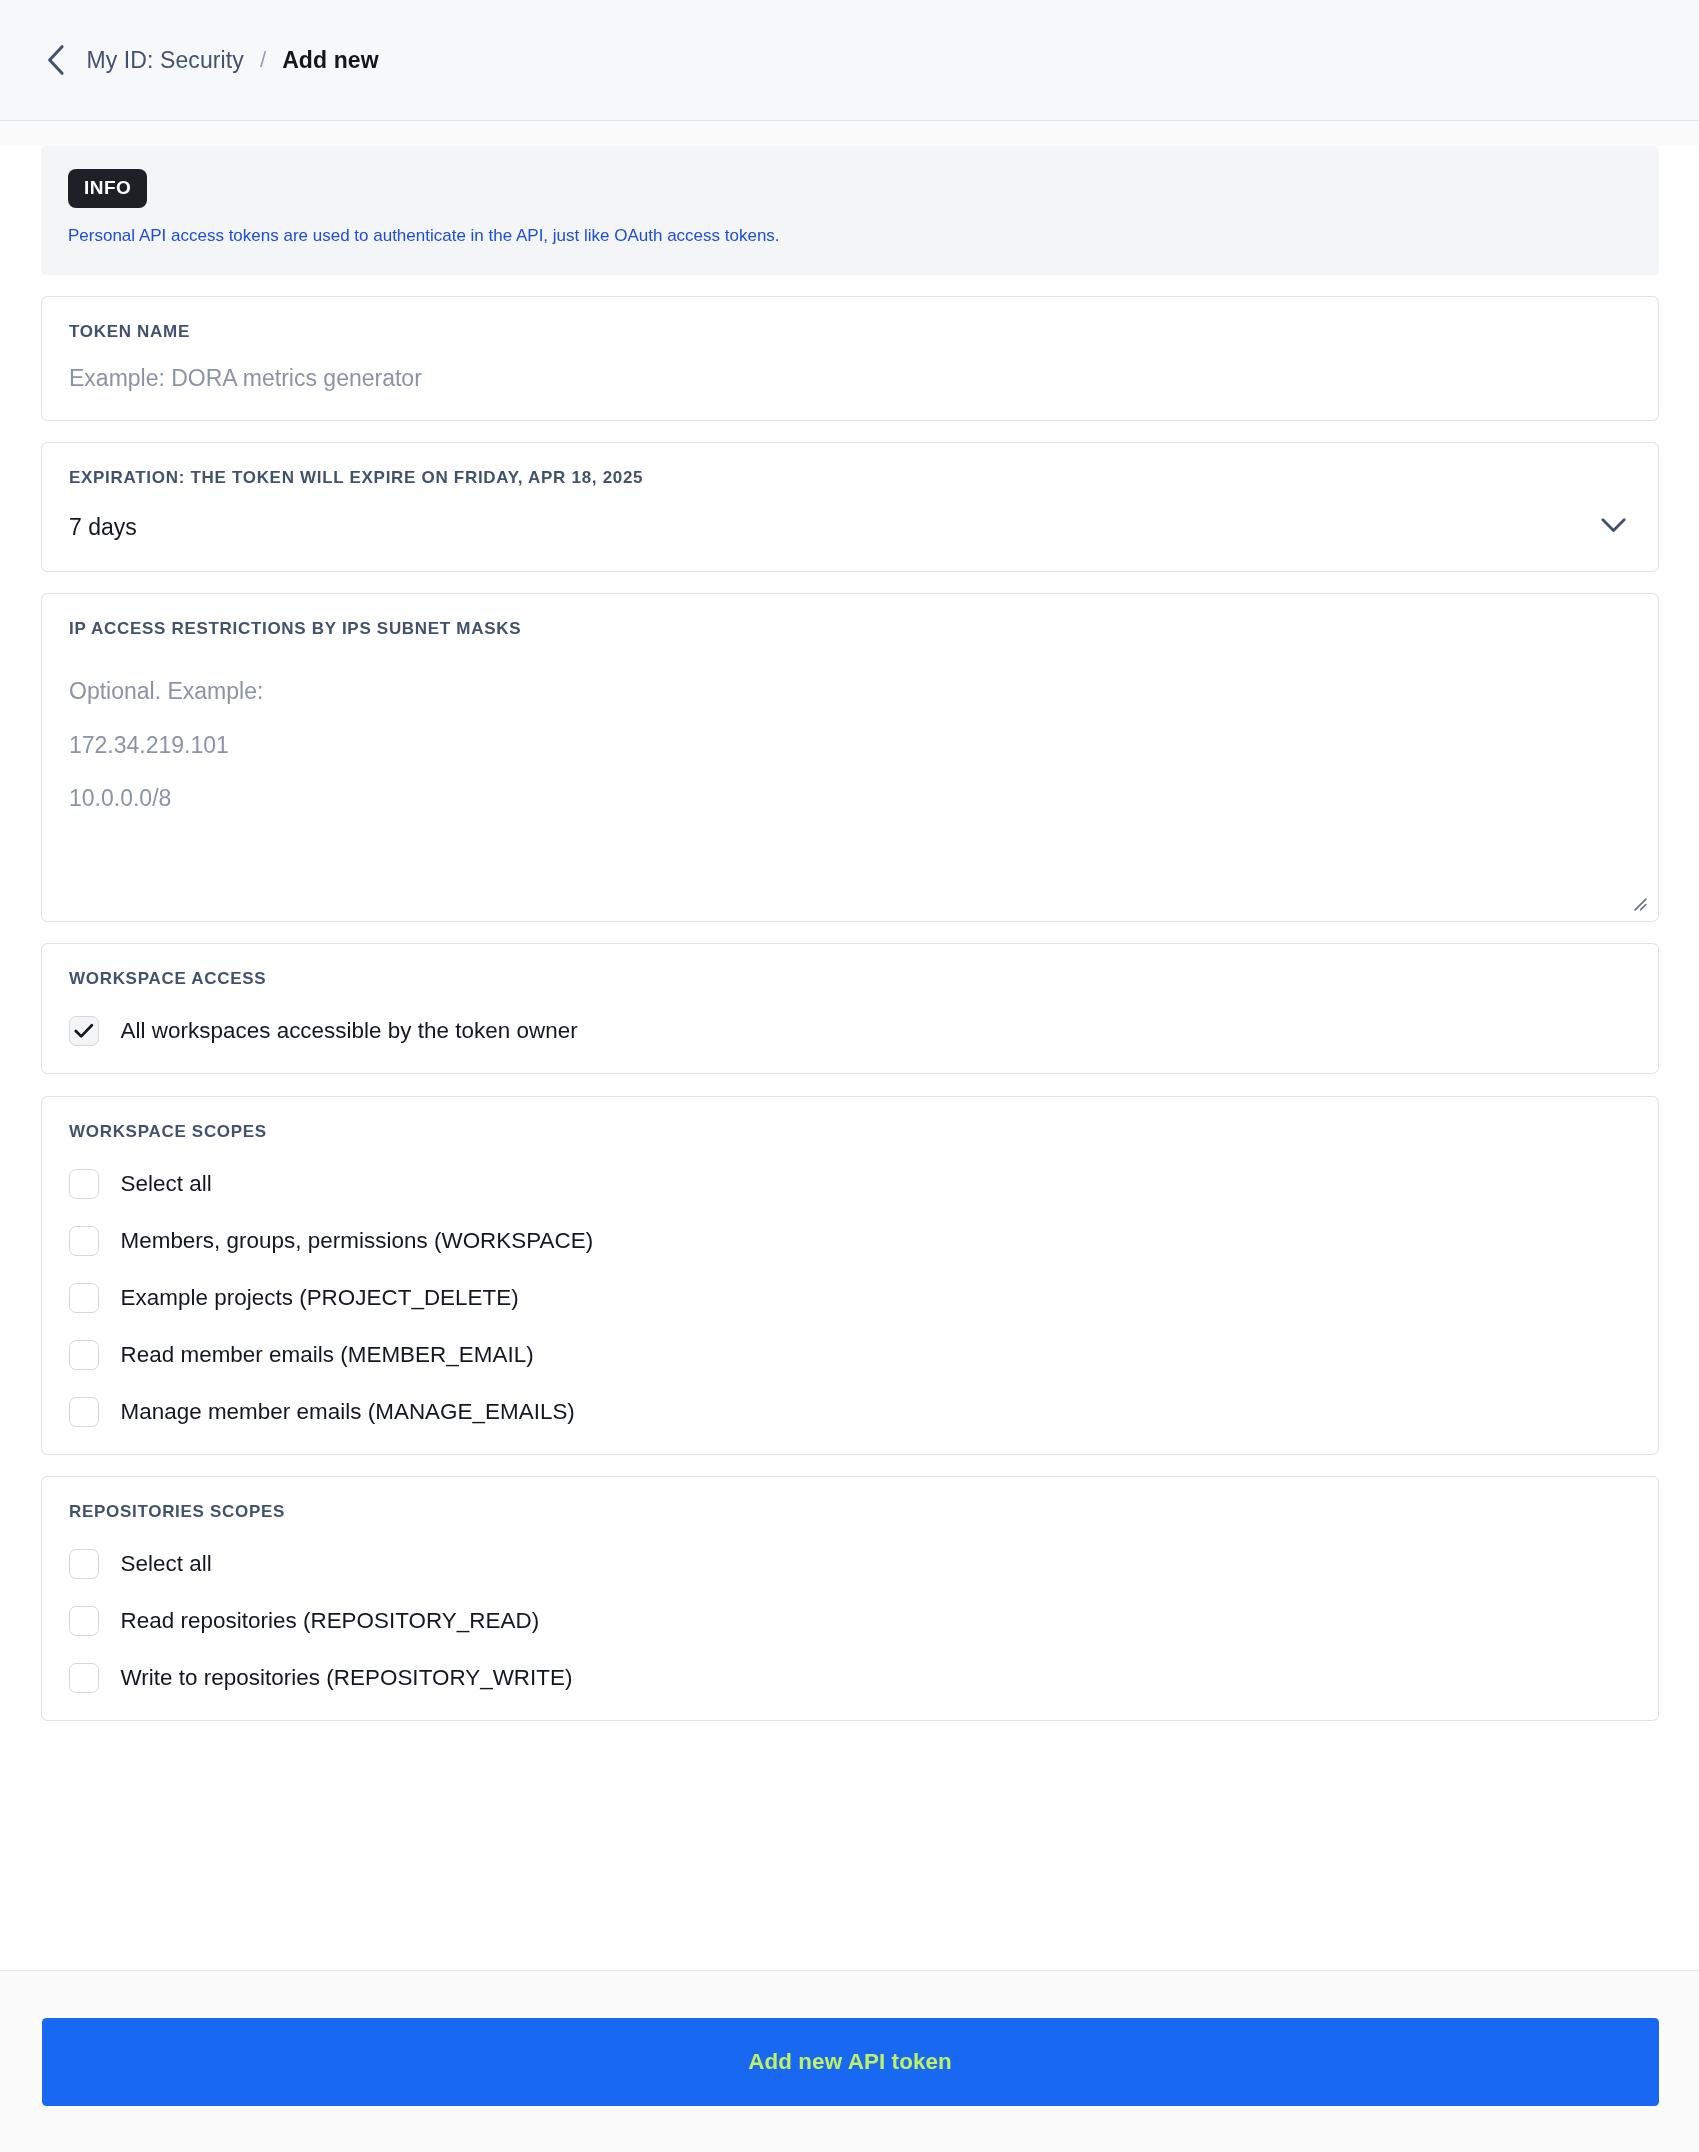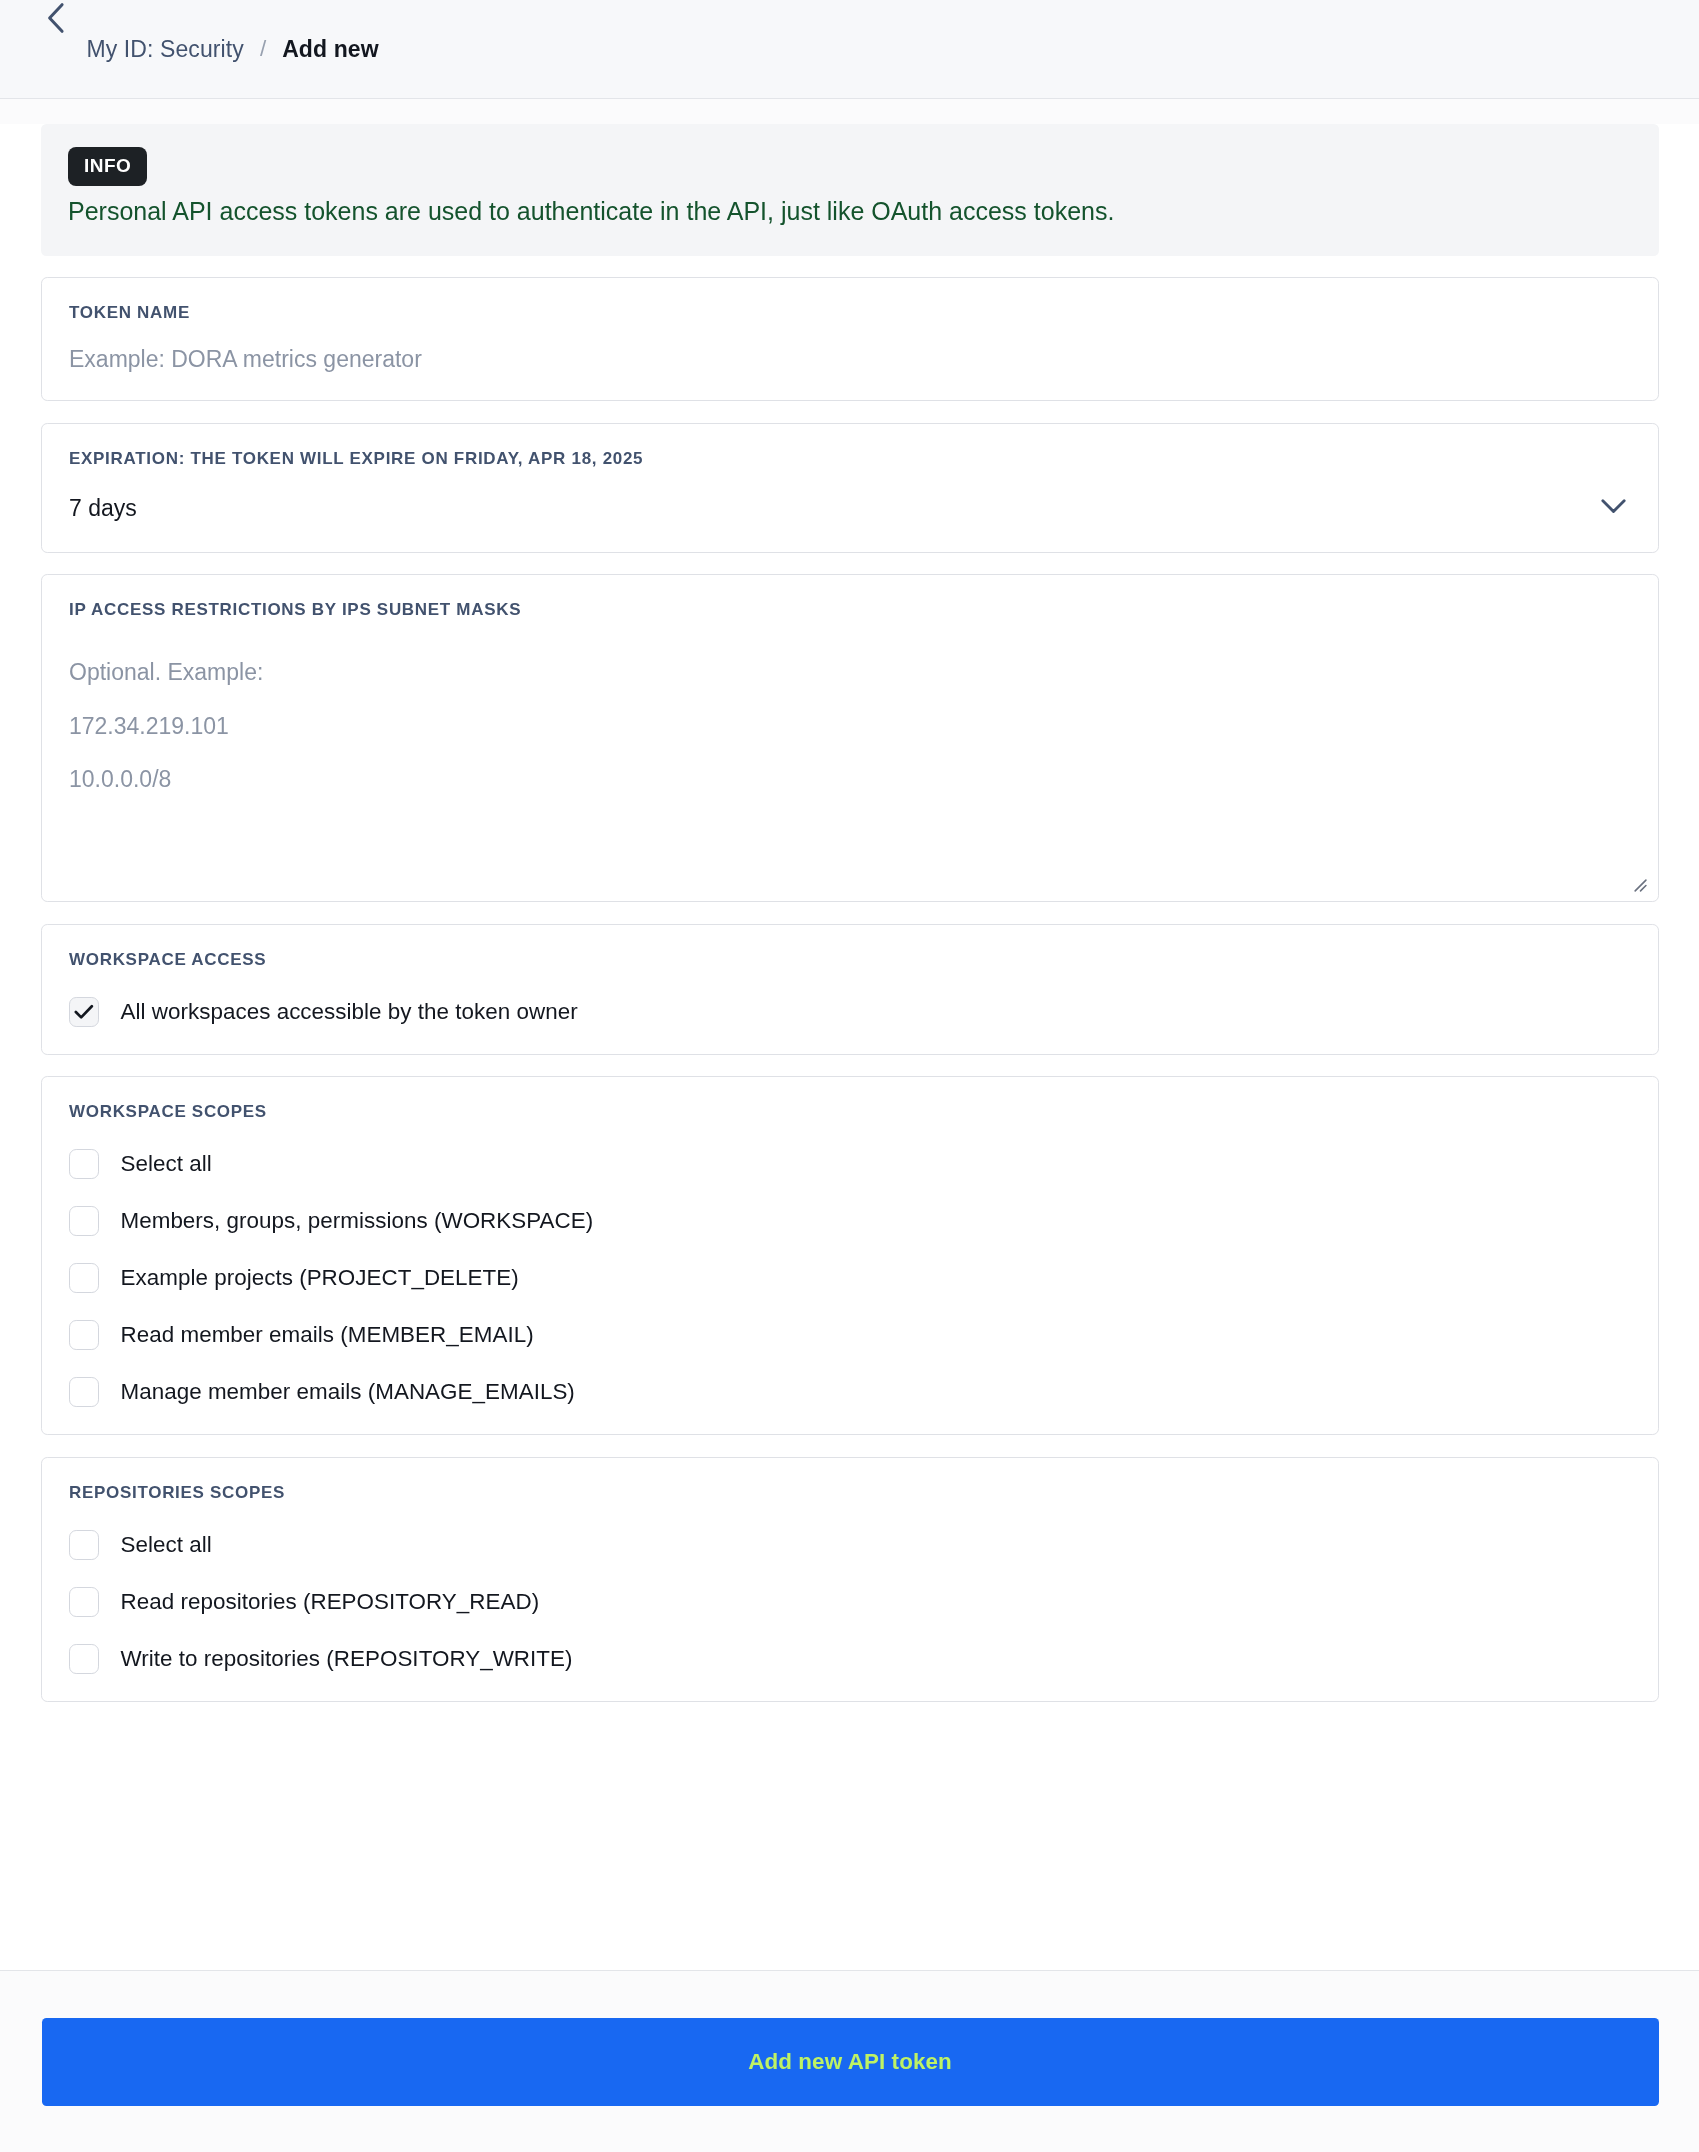--- a/index.html
+++ b/index.html
@@ -13,24 +13,25 @@
   .page {
     position: relative;
     width: 1700px;
     height: 2153px;
     overflow: hidden;
     background: #fbfbfc;
   }
 
   
   .header {
-    height: 99px;
+    height: 121px;
     background: #f7f8fa;
     border-bottom: 0.9px solid #e3e5e9;
     display: flex;
+    align-items: center;
     padding: 0 0 0 38px;
   }
   .back-btn {
     width: 36px;
     height: 36px;
     display: flex;
     align-items: center;
     justify-content: center;
     cursor: pointer;
     flex: 0 0 auto;
@@ -75,23 +76,23 @@
     display: inline-block;
     background: #1d2125;
     color: #ffffff;
     font-size: 19px;
     font-weight: 700;
     letter-spacing: 0.5px;
     border-radius: 8px;
     padding: 8px 16px 9px 16px;
   }
   .info-text {
-    margin-top: 9px;
-    font-size: 25px;
-    color: #14532d;
+    margin-top: 17px;
+    font-size: 17px;
+    color: #1d4ed8;
     line-height: 1.35;
   }
 
   
   .card {
     background: #ffffff;
     border: 0.9px solid #dfe1e6;
     border-radius: 6.3px;
     margin-top: 21.5px;
     padding: 25px 27px 27px 27px;

